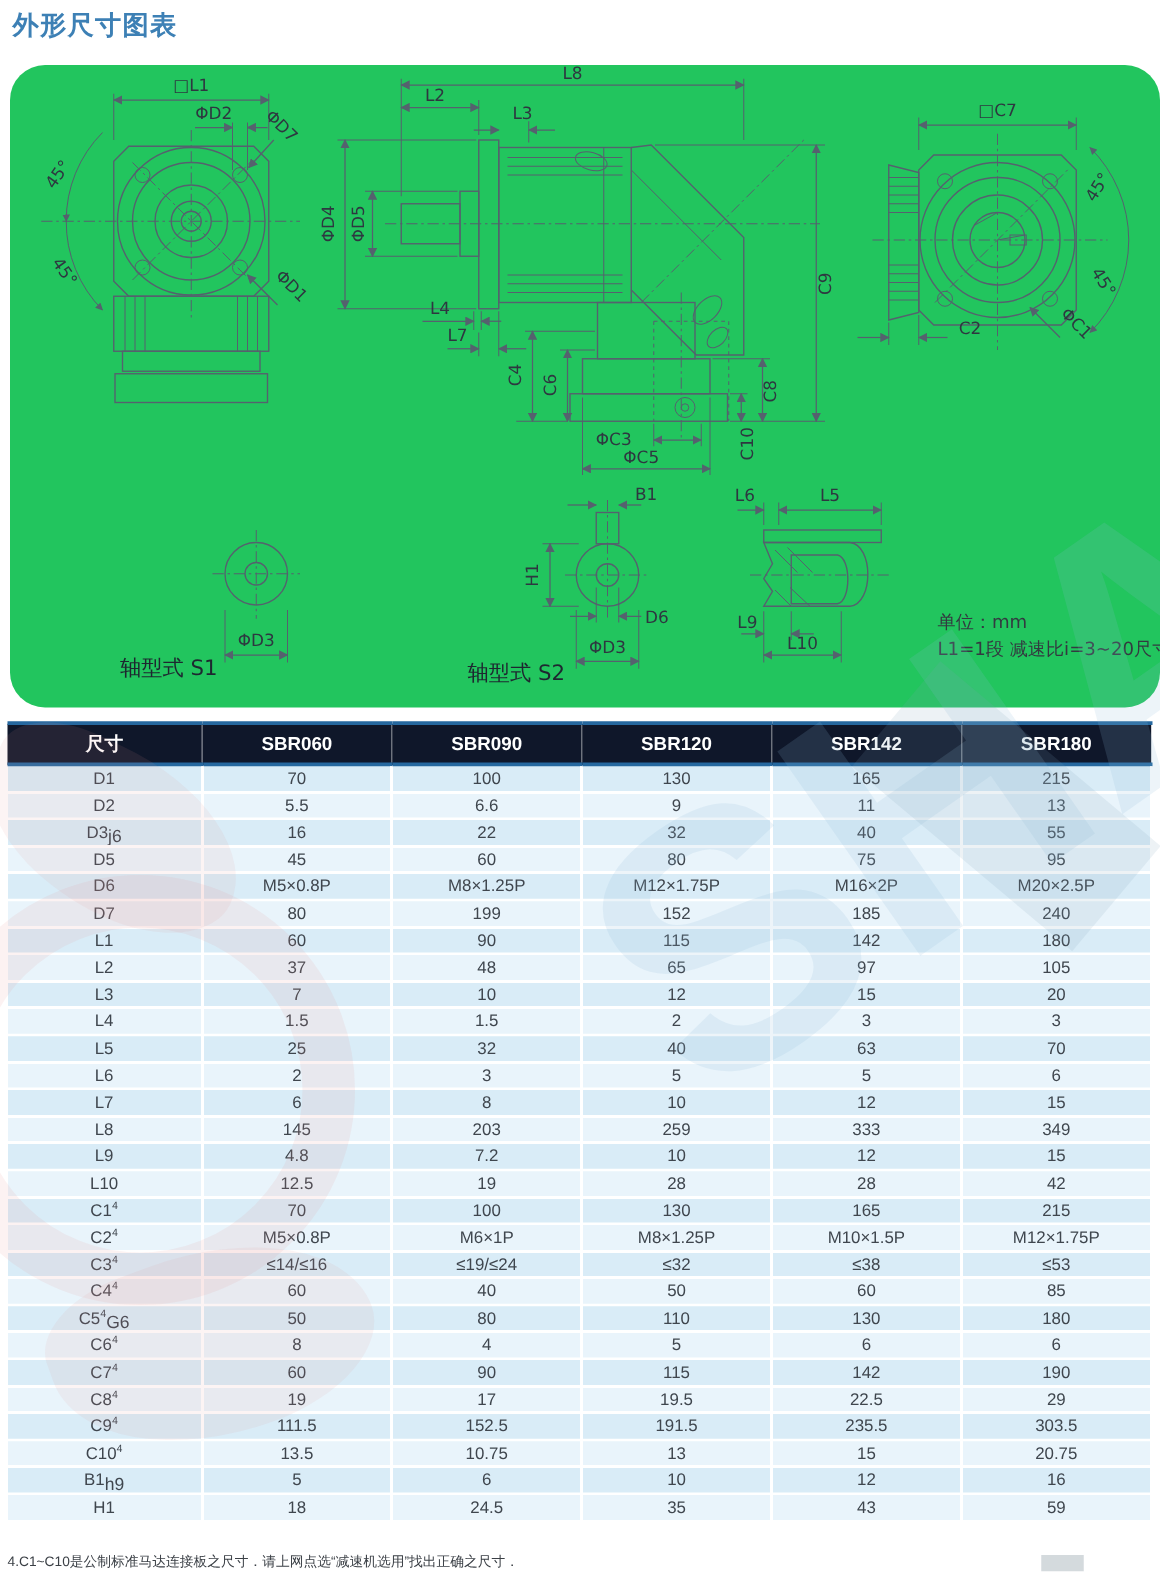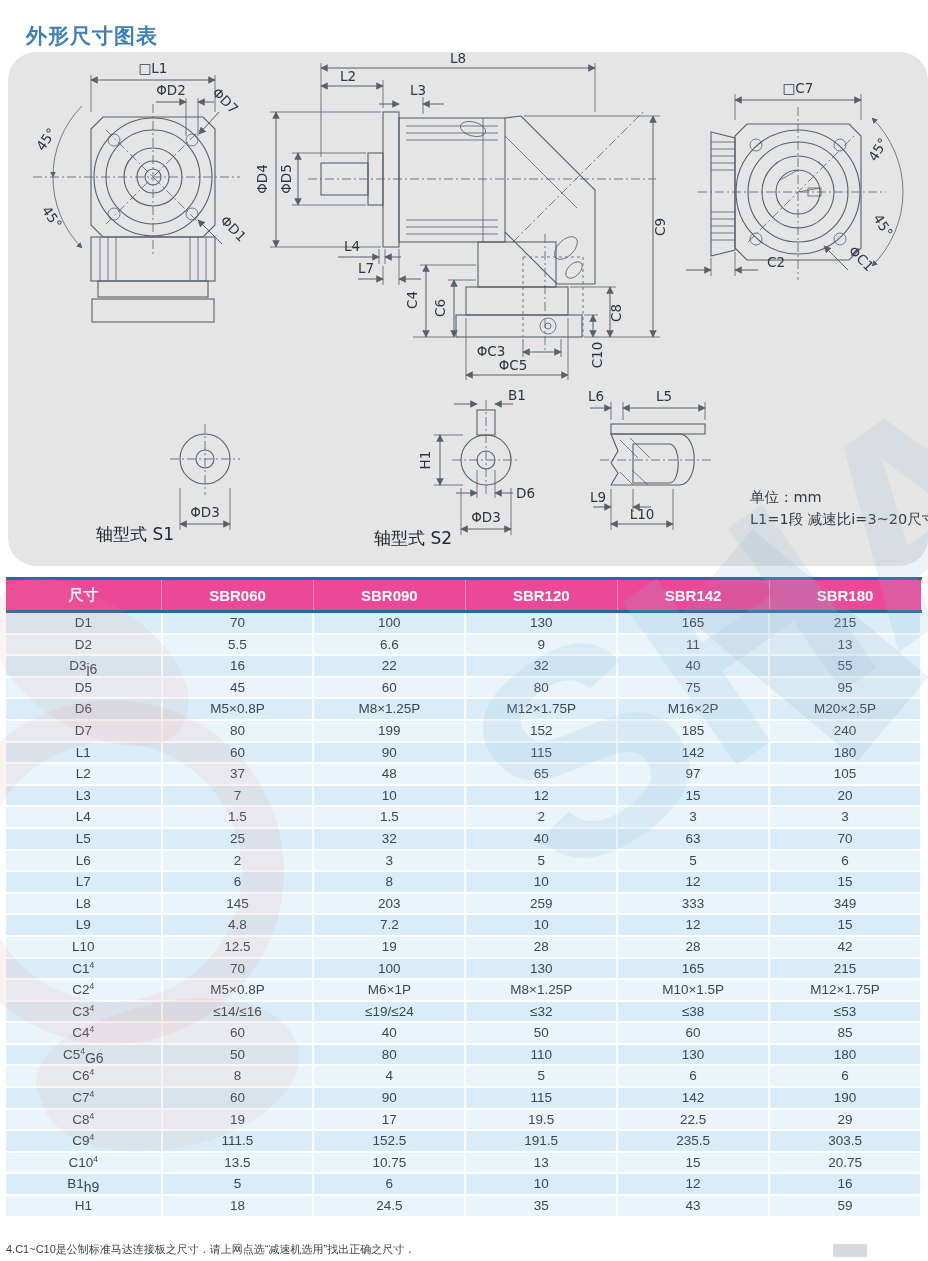--- a/index.html
+++ b/index.html
@@ -1,43 +1,43 @@
 <!DOCTYPE html>
 <html><head>
 <meta charset="utf-8">
 <style>
   html,body{margin:0;padding:0;}
   body{
     width:928px;height:1261px;position:relative;background:#ffffff;
     font-family:"Liberation Sans","DejaVu Sans",sans-serif;overflow:hidden;
   }
   .page-title{
-    position:absolute;left:10px;top:6px;margin:16px;
+    position:absolute;left:10px;top:6px;margin:0;
     font-size:21px;font-weight:bold;color:#3d80b5;letter-spacing:1px;
   }
   .diagram-panel{
     position:absolute;left:8px;top:52px;width:920px;height:514px;
-    background:#e5e5e5;border-radius:28px;
+    background:#22c55e;border-radius:28px;
   }
   .diagram-panel svg{position:absolute;left:0;top:0;}
   svg text{font-family:"DejaVu Sans","Liberation Sans",sans-serif;font-size:13.5px;fill:#2e3740;}
   svg text.cap{font-size:17px;fill:#1e2730;}
   svg text.note{font-size:14.5px;fill:#333a40;}
   .ln{stroke:#55616e;stroke-width:1.1;fill:none;}
   .thin{stroke:#55616e;stroke-width:0.8;fill:none;}
   .cl{stroke:#55616e;stroke-width:0.8;fill:none;stroke-dasharray:9 3 2 3;}
   .hid{stroke:#55616e;stroke-width:0.8;fill:none;stroke-dasharray:3 3;}
   .dim{stroke:#55616e;stroke-width:1;fill:none;}
 
   .dim-table{
     position:absolute;left:6px;top:577px;width:916px;
     border-collapse:collapse;table-layout:fixed;
   }
   .dim-table th{
-    background:#ec4899;color:#ffffff;font-size:15px;font-weight:bold;
+    background:#0f172a;color:#ffffff;font-size:15px;font-weight:bold;
     height:24px;padding:3px 0;text-align:center;
     border-top:3px solid #26689f;border-bottom:3px solid #26689f;
     border-right:1px solid rgba(255,255,255,0.35);
   }
   .dim-table td{
     text-align:center;font-size:13.5px;color:#3f464e;height:19.6px;
     line-height:19.6px;padding:0;border-right:2px solid #ffffff;
     border-bottom:2px solid #ffffff;overflow:hidden;white-space:nowrap;
   }
   .dim-table tbody tr:nth-child(odd) td{background:#d9ecf7;}

